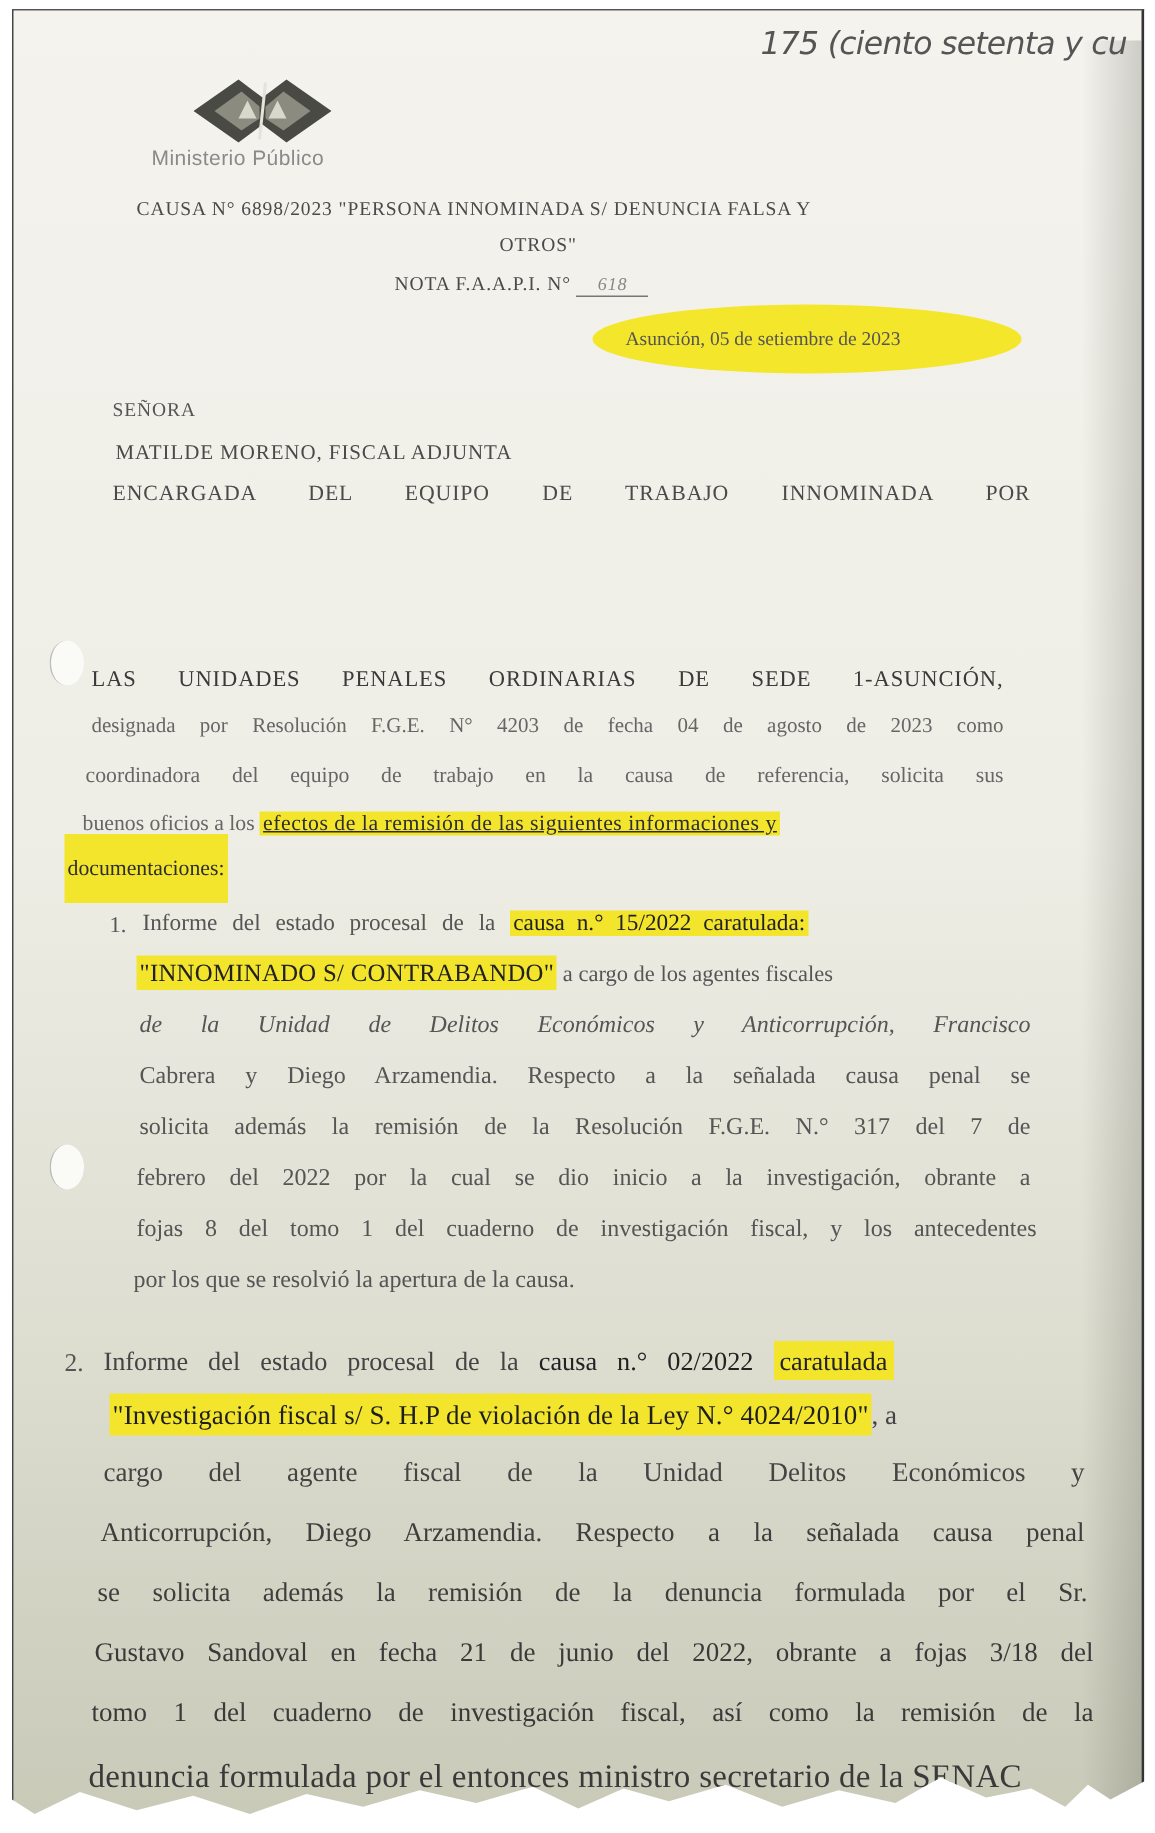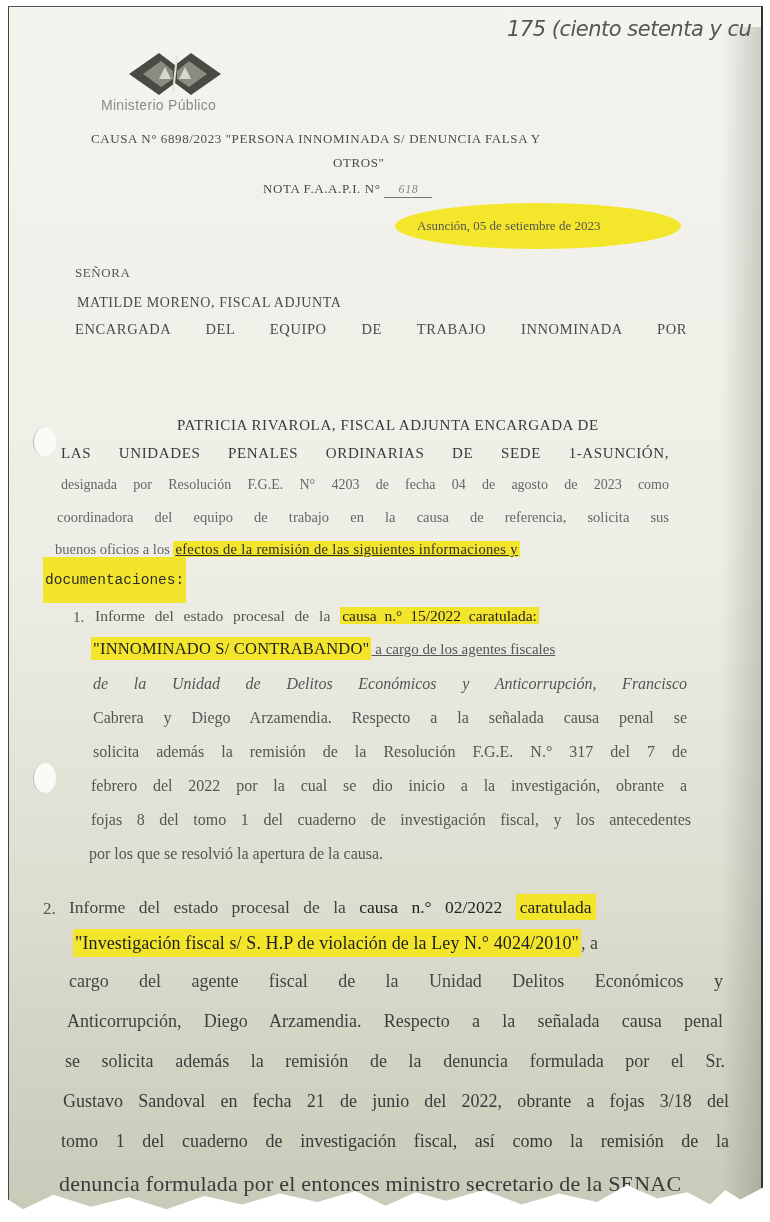--- a/index.html
+++ b/index.html
@@ -63,38 +63,37 @@
     <span style="display:inline-block; width:48px; border-bottom:1px solid #777; font-size:12px; color:#888; text-align:center; font-style:italic;">618</span>
   </div>
 
   <div class="date-oval"></div>
   <div class="t date-text">Asunción, 05 de setiembre de 2023</div>
 
   <div class="t caps" style="left:66px; top:258px; font-size:13px; color:#555;">SEÑORA</div>
   <div class="t caps" style="left:68px; top:288px; font-size:14px; color:#4a4a4a;">MATILDE MORENO, FISCAL ADJUNTA</div>
   <div class="justify caps" style="left:66px; top:314px; width:612px; font-size:14.5px; color:#4a4a4a;">ENCARGADA DEL EQUIPO DE TRABAJO INNOMINADA POR</div>
 
-  <div class="t caps" style="left:168px; top:410px; font-size:15px; color:#3a3a3a;">PATRICIA RIVAROLA, FISCAL ADJUNTA ENCARGADA DE</div>
   <div class="justify caps" style="left:52px; top:438px; width:608px; font-size:15px; color:#3a3a3a;">LAS UNIDADES PENALES ORDINARIAS DE SEDE 1-ASUNCIÓN,</div>
   <div class="justify" style="left:52px; top:470px; width:608px; font-size:14px; color:#666;">designada por Resolución F.G.E. N° 4203 de fecha 04 de agosto de 2023 como</div>
   <div class="justify" style="left:48px; top:502px; width:612px; font-size:14.5px; color:#666;">coordinadora del equipo de trabajo en la causa de referencia, solicita sus</div>
   <div class="t" style="left:46px; top:534px; font-size:14.5px; color:#666;">
     <span>buenos oficios a los </span><span class="hl dark" style="letter-spacing:0.35px;text-decoration:underline;">efectos de la remisión de las siguientes informaciones y</span>
   </div>
   <div class="t" style="left:34px; top:564px; font-size:14.5px;">
-    <span class="hl dark" style="padding:15px 2px;font-family:Liberation Mono, monospace;">documentaciones:</span>
+    <span class="hl dark" style="padding:15px 2px;">documentaciones:</span>
   </div>
 
   <div>
     <div class="t" style="left:64px; top:602px; font-size:15px; color:#555;">1.</div>
     <div class="t" style="left:86px; top:600px; font-size:15.5px; color:#555; word-spacing:6px;">
       <span>Informe del estado procesal de la </span><span class="hl bold" style="font-weight:normal; word-spacing:4px;">causa n.° 15/2022 caratulada:</span>
     </div>
     <div class="t" style="left:82px; top:632px; font-size:16.5px;">
-      <span class="hl" style="color:#222; letter-spacing:0.2px; padding:2px 2px;">"INNOMINADO S/ CONTRABANDO"</span><span style="color:#555; font-size:15px;text-decoration:underline;"> a cargo de los agentes fiscales</span>
+      <span class="hl" style="color:#222; letter-spacing:0.2px; padding:2px 2px;">"INNOMINADO S/ CONTRABANDO"</span><span style="color:#555; font-size:15px;"> a cargo de los agentes fiscales</span>
     </div>
     <div class="justify" style="left:84px; top:668px; width:594px; font-size:16px; color:#555;font-style:italic;">de la Unidad de Delitos Económicos y Anticorrupción, Francisco</div>
     <div class="justify" style="left:84px; top:702px; width:594px; font-size:16px; color:#555;">Cabrera y Diego Arzamendia. Respecto a la señalada causa penal se</div>
     <div class="justify" style="left:84px; top:736px; width:594px; font-size:16px; color:#555;">solicita además la remisión de la Resolución F.G.E. N.° 317 del 7 de</div>
     <div class="justify" style="left:82px; top:770px; width:596px; font-size:16px; color:#555;">febrero del 2022 por la cual se dio inicio a la investigación, obrante a</div>
     <div class="justify" style="left:82px; top:804px; width:600px; font-size:16px; color:#555;">fojas 8 del tomo 1 del cuaderno de investigación fiscal, y los antecedentes</div>
     <div class="t" style="left:80px; top:838px; font-size:16px; color:#555;">por los que se resolvió la apertura de la causa.</div>
   </div>
 
   <div>

